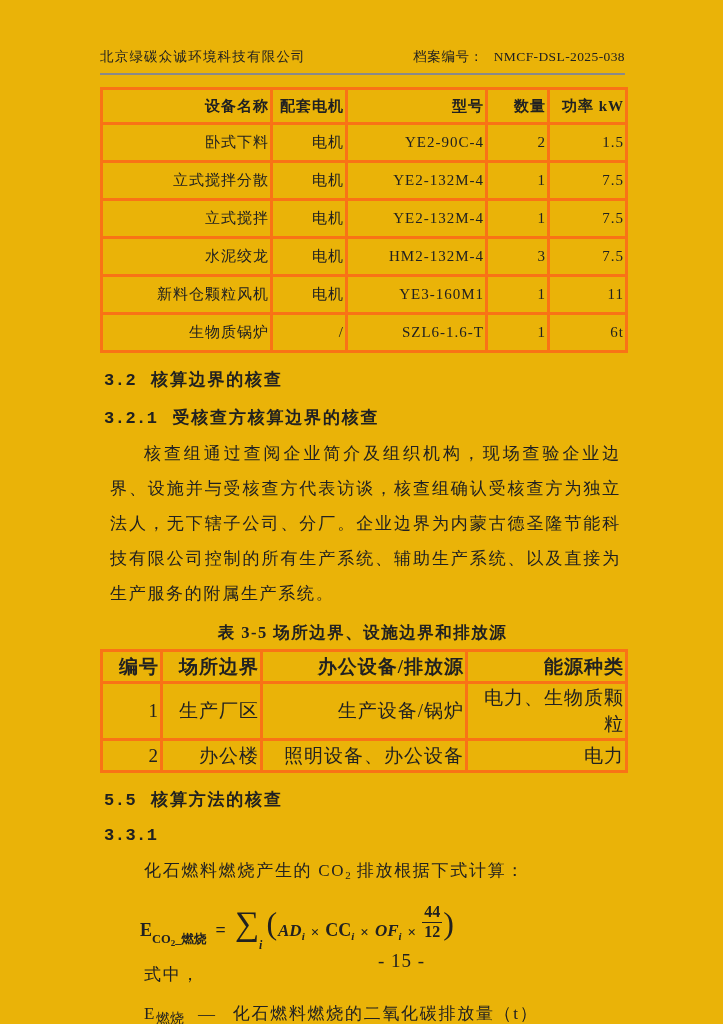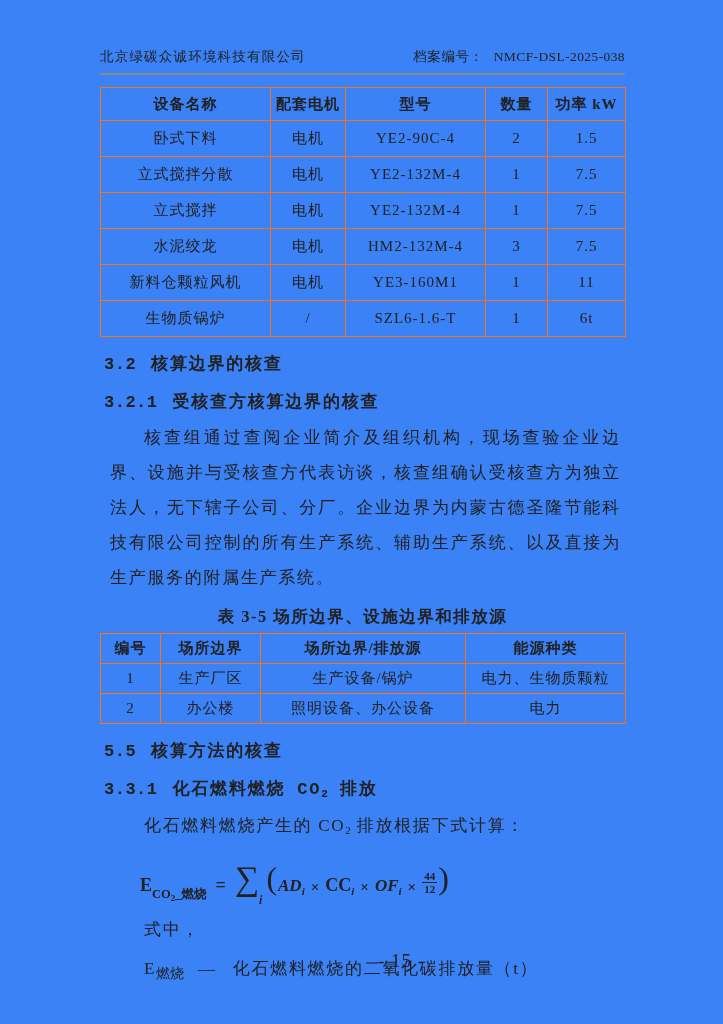--- a/index.html
+++ b/index.html
@@ -1,43 +1,43 @@
 <!DOCTYPE html>
 <html><head>
 <meta charset="utf-8">
 <style>
   html,body { margin:0; padding:0; background:#e8e8e8; }
   .page {
     position:relative;
     width:723px; height:1024px;
     margin:0 auto;
-    background:#3b82f6;
+    background:#eab308;
     font-family:"Liberation Serif","DejaVu Serif",serif;
     color:#212121;
     overflow:hidden;
   }
   .content { width:525px; margin-left:100px; }
 
   
   .doc-header {
     display:flex; justify-content:space-between; align-items:flex-end;
     padding-top:48px; padding-bottom:7px;
     border-bottom:2px solid #8a8a8a;
     font-size:13.5px; letter-spacing:1.2px;
   }
   .doc-header .right { letter-spacing:0.6px; }
   .doc-header .file-no { margin-left:10px; letter-spacing:0.4px; }
 
   
   table { border-collapse:collapse; width:100%; table-layout:fixed; }
-  th,td { border:1px solid #f97316; text-align:center; overflow:hidden; font-weight:normal; }
+  th,td { border:3px solid #f97316; text-align:right; overflow:hidden; font-weight:normal; }
   .tbl1 { margin-top:12px; font-size:15px; letter-spacing:1px; }
   .tbl1 th { height:30px; font-weight:bold; }
   .tbl1 td { height:33px;margin-left:15px; }
-  .tbl2 { margin-top:5px; font-size:15px; letter-spacing:1px; }
+  .tbl2 { margin-top:5px; font-size:19px; letter-spacing:1px; }
   .tbl2 th { height:27px; font-weight:bold; }
   .tbl2 td { height:27px; }
 
   
   .sec {
     margin:15px 0 0; padding-left:4px;
     font-size:17px; font-weight:bold; letter-spacing:1.8px;
     display:flex; align-items:baseline;font-family:Liberation Mono, monospace;
   }
   .sec .num { letter-spacing:0.5px; margin-right:15px; }
@@ -68,21 +68,21 @@
   }
   .f-esub { font-size:12.5px; position:relative; top:7px; letter-spacing:0; }
   .f-esub .tiny { font-size:9px; position:relative; top:3px; }
   .f-eq { margin:0 9px; }
   .f-sum { font-size:34px; font-weight:400; line-height:1; }
   .f-sum-i { font-size:12px; font-style:italic; position:relative; top:12px; margin-right:3px; }
   .f-paren { font-size:32px; font-weight:400; line-height:1; margin:0 1px; position:relative; top:-2px; }
   .f-var { font-style:italic; font-size:17px; }
   .f-var-sub { font-size:11px; font-style:italic; position:relative; top:4px; }
   .f-times { margin:0 6px; font-size:15px; }
-  .f-frac { display:inline-flex; flex-direction:column; align-items:center; line-height:1.15; font-size:11px; }
+  .f-frac { display:inline-flex; flex-direction:column; align-items:center; line-height:1.15; font-size:16px; }
   .f-frac .num { border-bottom:1.8px solid #212121; padding:0 2px; }
 
   .where { margin:22px 0 0; padding-left:10px; font-size:17px; letter-spacing:1.7px; text-indent:2em; }
 
   .definition {
     margin:16px 0 0; padding-left:44px;
     font-size:17px; letter-spacing:1.7px;
     display:flex; align-items:baseline;
   }
   .definition .d-sub { font-size:14px; position:relative; top:4px; letter-spacing:0; }
@@ -187,21 +187,21 @@
       <colgroup>
           <col style="width:60px">
           <col style="width:100px">
           <col style="width:205px">
           <col style="width:160px">
         </colgroup>
       <thead>
         <tr>
           <th>编号</th>
           <th>场所边界</th>
-          <th>场所边界/排放源</th>
+          <th>办公设备/排放源</th>
           <th>能源种类</th>
         </tr>
       </thead>
       <tbody>
         <tr>
           <td>1</td>
           <td>生产厂区</td>
           <td>生产设备/锅炉</td>
           <td>电力、生物质颗粒</td>
         </tr>
@@ -214,21 +214,20 @@
       </tbody>
     </table>
 
     <div class="sec">
       <span class="num">5.5</span>
       <span>核算方法的核查</span>
     </div>
 
     <div class="sec">
       <span class="num">3.3.1</span>
-      <span><span>化石燃料燃烧 CO</span><span class="sub-s">2</span><span> 排放</span></span>
     </div>
 
     <p class="para-intro"><span>化石燃料燃烧产生的 CO</span><span class="sub-s">2</span><span> 排放根据下式计算：</span></p>
 
     <div class="formula">
       <span><span>E</span><span class="f-esub"><span>CO</span><span class="tiny">2</span><span>_燃烧</span></span></span>
       <span class="f-eq">=</span>
       <span class="f-sum">∑</span>
       <span class="f-sum-i">i</span>
       <span class="f-paren">(</span>

